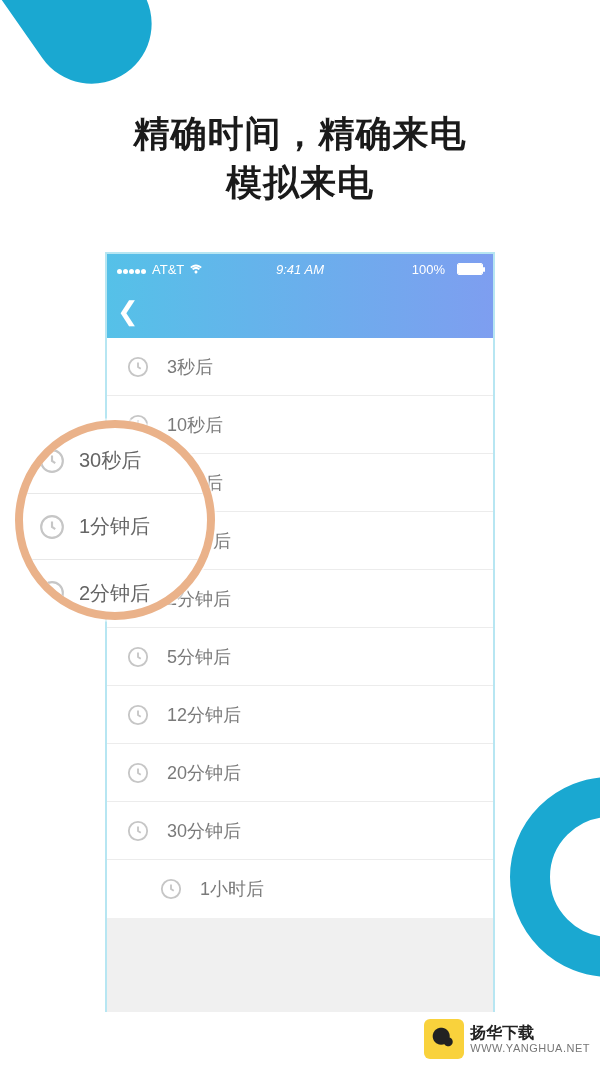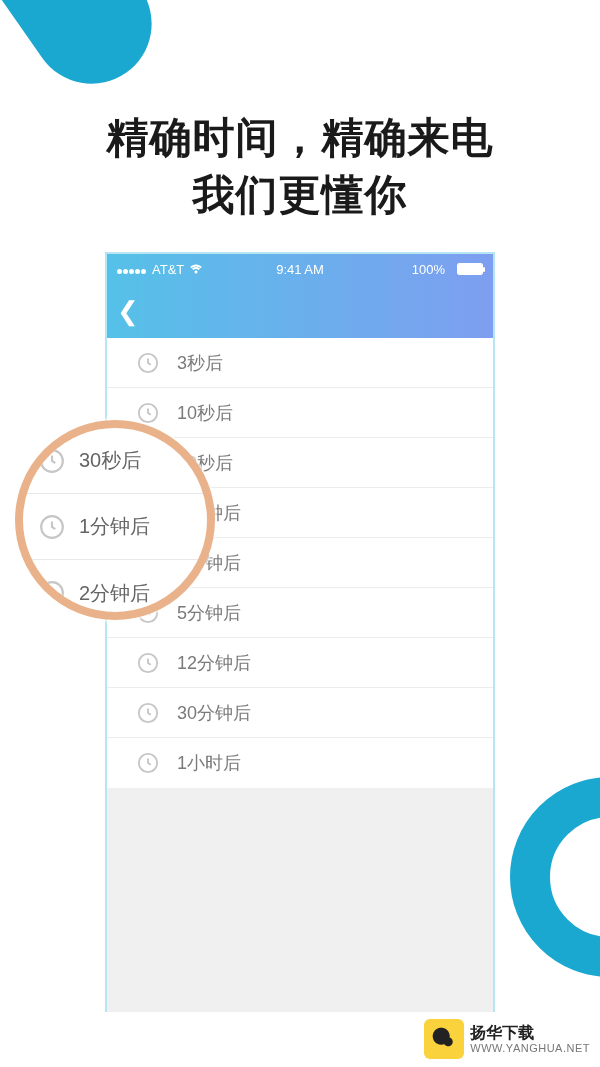--- a/index.html
+++ b/index.html
@@ -26,21 +26,21 @@
     border: 40px solid #1aa8d1;
     border-radius: 50%;
   }
 
   .headline {
     position: absolute;
     top: 110px;
     left: 0;
     width: 100%;
     text-align: center;
-    font-size: 42px;
+    font-size: 36px;
     font-weight: 700;
     color: #1a1a1a;
     line-height: 1.35;
     letter-spacing: 1px;
   }
 
   
   .phone {
     position: absolute;
     left: 105px;
@@ -57,21 +57,21 @@
     height: 30px;
     background: linear-gradient(90deg, #55c1e8 0%, #7e9ef0 100%);
     color: #fff;
     font-size: 13px;
     display: flex;
     align-items: center;
     padding: 0 10px;
     position: relative;
   }
   .status-left { display: flex; align-items: center; gap: 5px; text-align: center; }
-  .status-center { position: absolute; left: 50%; transform: translateX(-50%); font-weight: 500; }
+  .status-center { position: absolute; left: 50%; transform: translateX(-50%); font-weight: 500; font-style: italic; }
   .status-right { margin-left: auto; display: flex; align-items: center; gap: 12px; }
   .dots span { display:inline-block; width:5px; height:5px; border-radius:50%; background:#fff; margin-right:1px; }
   .battery {
     display: inline-block;
     width: 26px; height: 12px;
     border: 1px solid #fff;
     border-radius: 2px;
     position: relative;
   }
   .battery::after {
@@ -91,27 +91,27 @@
   .chevron {
     font-size: 26px;
     margin-right: 6px;
     font-weight: 200;
   }
 
   .list {
     background: #fff;
   }
   .row {
-    height: 50px;
+    height: 58px;
     display: flex;
     align-items: center;
     border-bottom: 1px solid #ececec;
-    padding-left: 30px;
-  }
-  .row:last-child { border-bottom: none; }
+    padding-left: 20px;
+  }
+  .row:last-child { border-bottom: none; margin-left: 33px; }
   .clock-icon svg { display:block; }
   .row-label {
     margin-left: 18px;
     font-size: 18px;
     color: #7a7a7a;
   }
 
   
   .magnifier {
     position: absolute;
@@ -170,21 +170,21 @@
   .wm-url { font-size:11px; color:#777; letter-spacing:0.5px; }
 </style>
 </head>
 <body>
 
 <div class="decor-top"></div>
 <div class="decor-bottom"></div>
 
 <div class="headline">
   <span>精确时间，精确来电</span><br>
-  <span>我们更懂你</span>
+  <span>模拟来电</span>
 </div>
 
 <div class="phone">
 
   <div class="status-bar">
     <div class="status-left">
       <span class="dots"><span></span><span></span><span></span><span></span><span></span></span>
       <span>AT&amp;T</span>
       <span>
         <svg width="14" height="11" viewBox="0 0 14 11">
@@ -261,20 +261,29 @@
       <span class="row-label">5分钟后</span>
     </div>
     <div class="row">
       <span class="clock-icon">
           <svg width="22" height="22" viewBox="0 0 24 24" fill="none" stroke="#c6c6c6" stroke-width="2">
             <circle cx="12" cy="12" r="10"></circle>
             <path d="M12 7v5l3 2"></path>
           </svg>
         </span>
       <span class="row-label">12分钟后</span>
+    </div>
+    <div class="row">
+      <span class="clock-icon">
+          <svg width="22" height="22" viewBox="0 0 24 24" fill="none" stroke="#c6c6c6" stroke-width="2">
+            <circle cx="12" cy="12" r="10"></circle>
+            <path d="M12 7v5l3 2"></path>
+          </svg>
+        </span>
+      <span class="row-label">20分钟后</span>
     </div>
     <div class="row">
       <span class="clock-icon">
           <svg width="22" height="22" viewBox="0 0 24 24" fill="none" stroke="#c6c6c6" stroke-width="2">
             <circle cx="12" cy="12" r="10"></circle>
             <path d="M12 7v5l3 2"></path>
           </svg>
         </span>
       <span class="row-label">30分钟后</span>
     </div>

